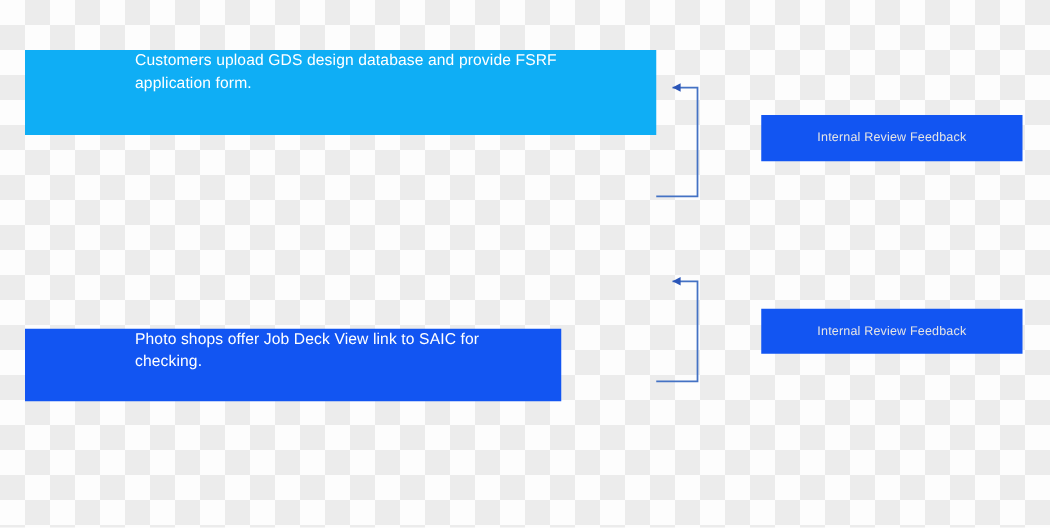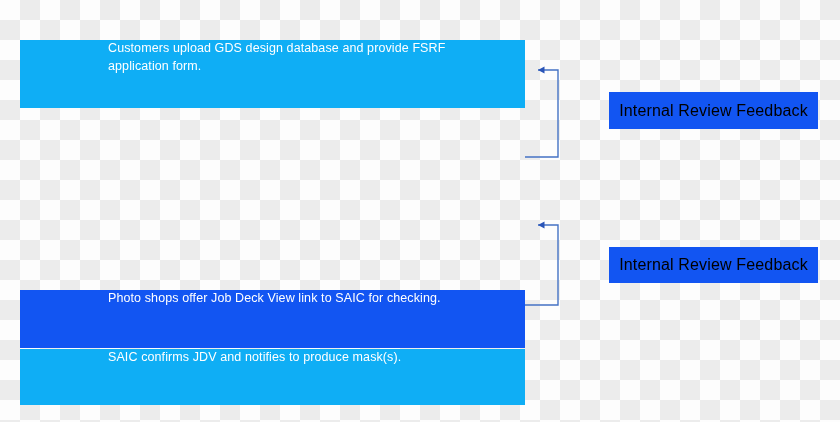--- a/index.html
+++ b/index.html
@@ -45,22 +45,22 @@
   }
 
   .feedback-box {
     position: absolute;
     display: flex;
     align-items: center;
     justify-content: center;
     box-sizing: border-box;
   }
   .feedback-box .fb-text {
-    color: #000000;
-    font-size: 16px;
+    color: #e5e5e5;
+    font-size: 10px;
     letter-spacing: 0.15px;
     font-family: "Liberation Sans Narrow", "Liberation Sans", sans-serif;
     font-stretch: condensed;
   }
 
   .connector {
     position: absolute;
     pointer-events: none;
   }
   .connector svg { display: block; overflow: visible; }
@@ -69,27 +69,24 @@
 <body>
 
 <div id="canvas">
 
   <div class="step-box" style="left:20px; top:40px; width:505px; height:68px; background:#0FAEF5;">
     <span class="step-text">Customers upload GDS design database and provide FSRF application form.</span>
   </div>
 
 
 
-  <div class="step-box" style="left:20px; top:290px; width:505px; height:58px; background:#1255F2;">
+  <div class="step-box" style="left:20px; top:263px; width:429px; height:58px; background:#1255F2;">
     <span class="step-text">Photo shops offer Job Deck View link to SAIC for checking.</span>
   </div>
 
-  <div class="step-box" style="left:20px; top:349px; width:505px; height:56px; background:#0FAEF5;">
-    <span class="step-text">SAIC confirms JDV and notifies to produce mask(s).</span>
-  </div>
 
   <div class="feedback-box" style="left:609px; top:92px; width:209px; height:37px; background:#1255F2;">
     <span class="fb-text">Internal Review Feedback</span>
   </div>
 
   <div class="feedback-box" style="left:609px; top:247px; width:209px; height:36px; background:#1255F2;">
     <span class="fb-text">Internal Review Feedback</span>
   </div>
 
   <div class="connector" style="left:525px; top:60px; width:45px; height:110px;">

